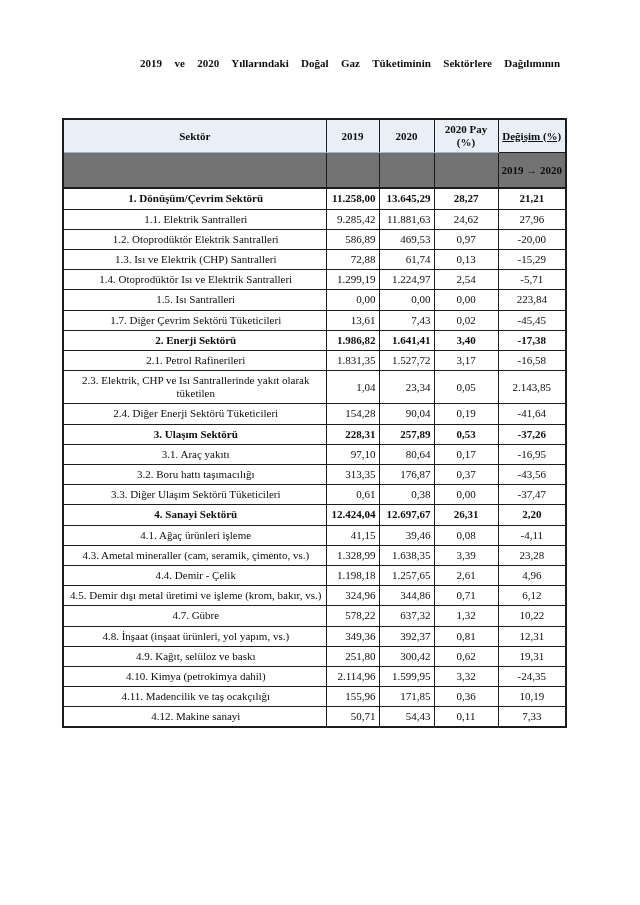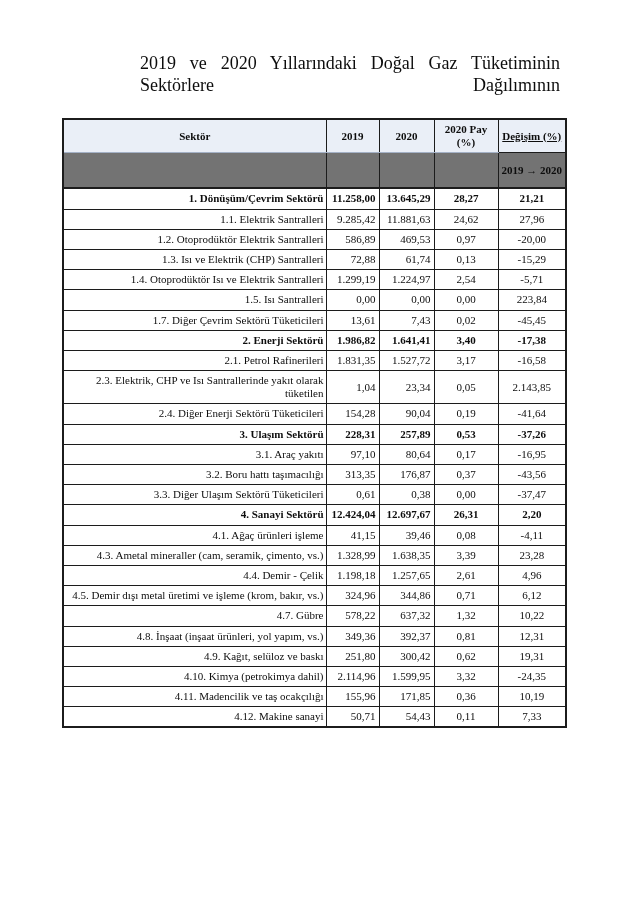--- a/index.html
+++ b/index.html
@@ -10,22 +10,22 @@
     background: #ffffff;
     font-family: "Liberation Serif", "DejaVu Serif", serif;
     color: #111111;
     overflow: hidden;
   }
   .doc-title {
     position: absolute;
     left: 88px;
     top: 52px;
     width: 472px;
-    font-size: 18px;
-    font-weight: normal;
+    font-size: 11px;
+    font-weight: bold;
     line-height: 22px;
     color: #0d0d0d;
   }
   .title-line1 {
     text-align: justify;
     text-align-last: justify;
     padding-left: 52px;
     white-space: normal;
   }
   .title-line2 { text-align: left; }
@@ -61,21 +61,21 @@
     border-bottom: 1px solid #1c1c1c;
     text-decoration: underline;
   }
   .gas-table thead tr.h2 th {
     background: #737373;
     height: 28px;
     border-top: none;
     border-bottom: 2px solid #1c1c1c;
   }
   .gas-table tbody td { padding: 3px 4px; background: #ffffff; }
-  .gas-table td.c-l { text-align: right;  padding: 3px 2px 3px 4px; }
+  .gas-table td.c-l { text-align: center;  padding: 3px 2px 3px 4px; }
   .gas-table td.c-r { text-align: right; padding: 3px 3px 3px 2px; word-break: break-all; }
   .gas-table td.c-c { text-align: center; }
   .gas-table tr.section td { font-weight: bold; }
 </style>
 </head>
 <body>
 
 <div class="page">
 
   <div class="doc-title">

